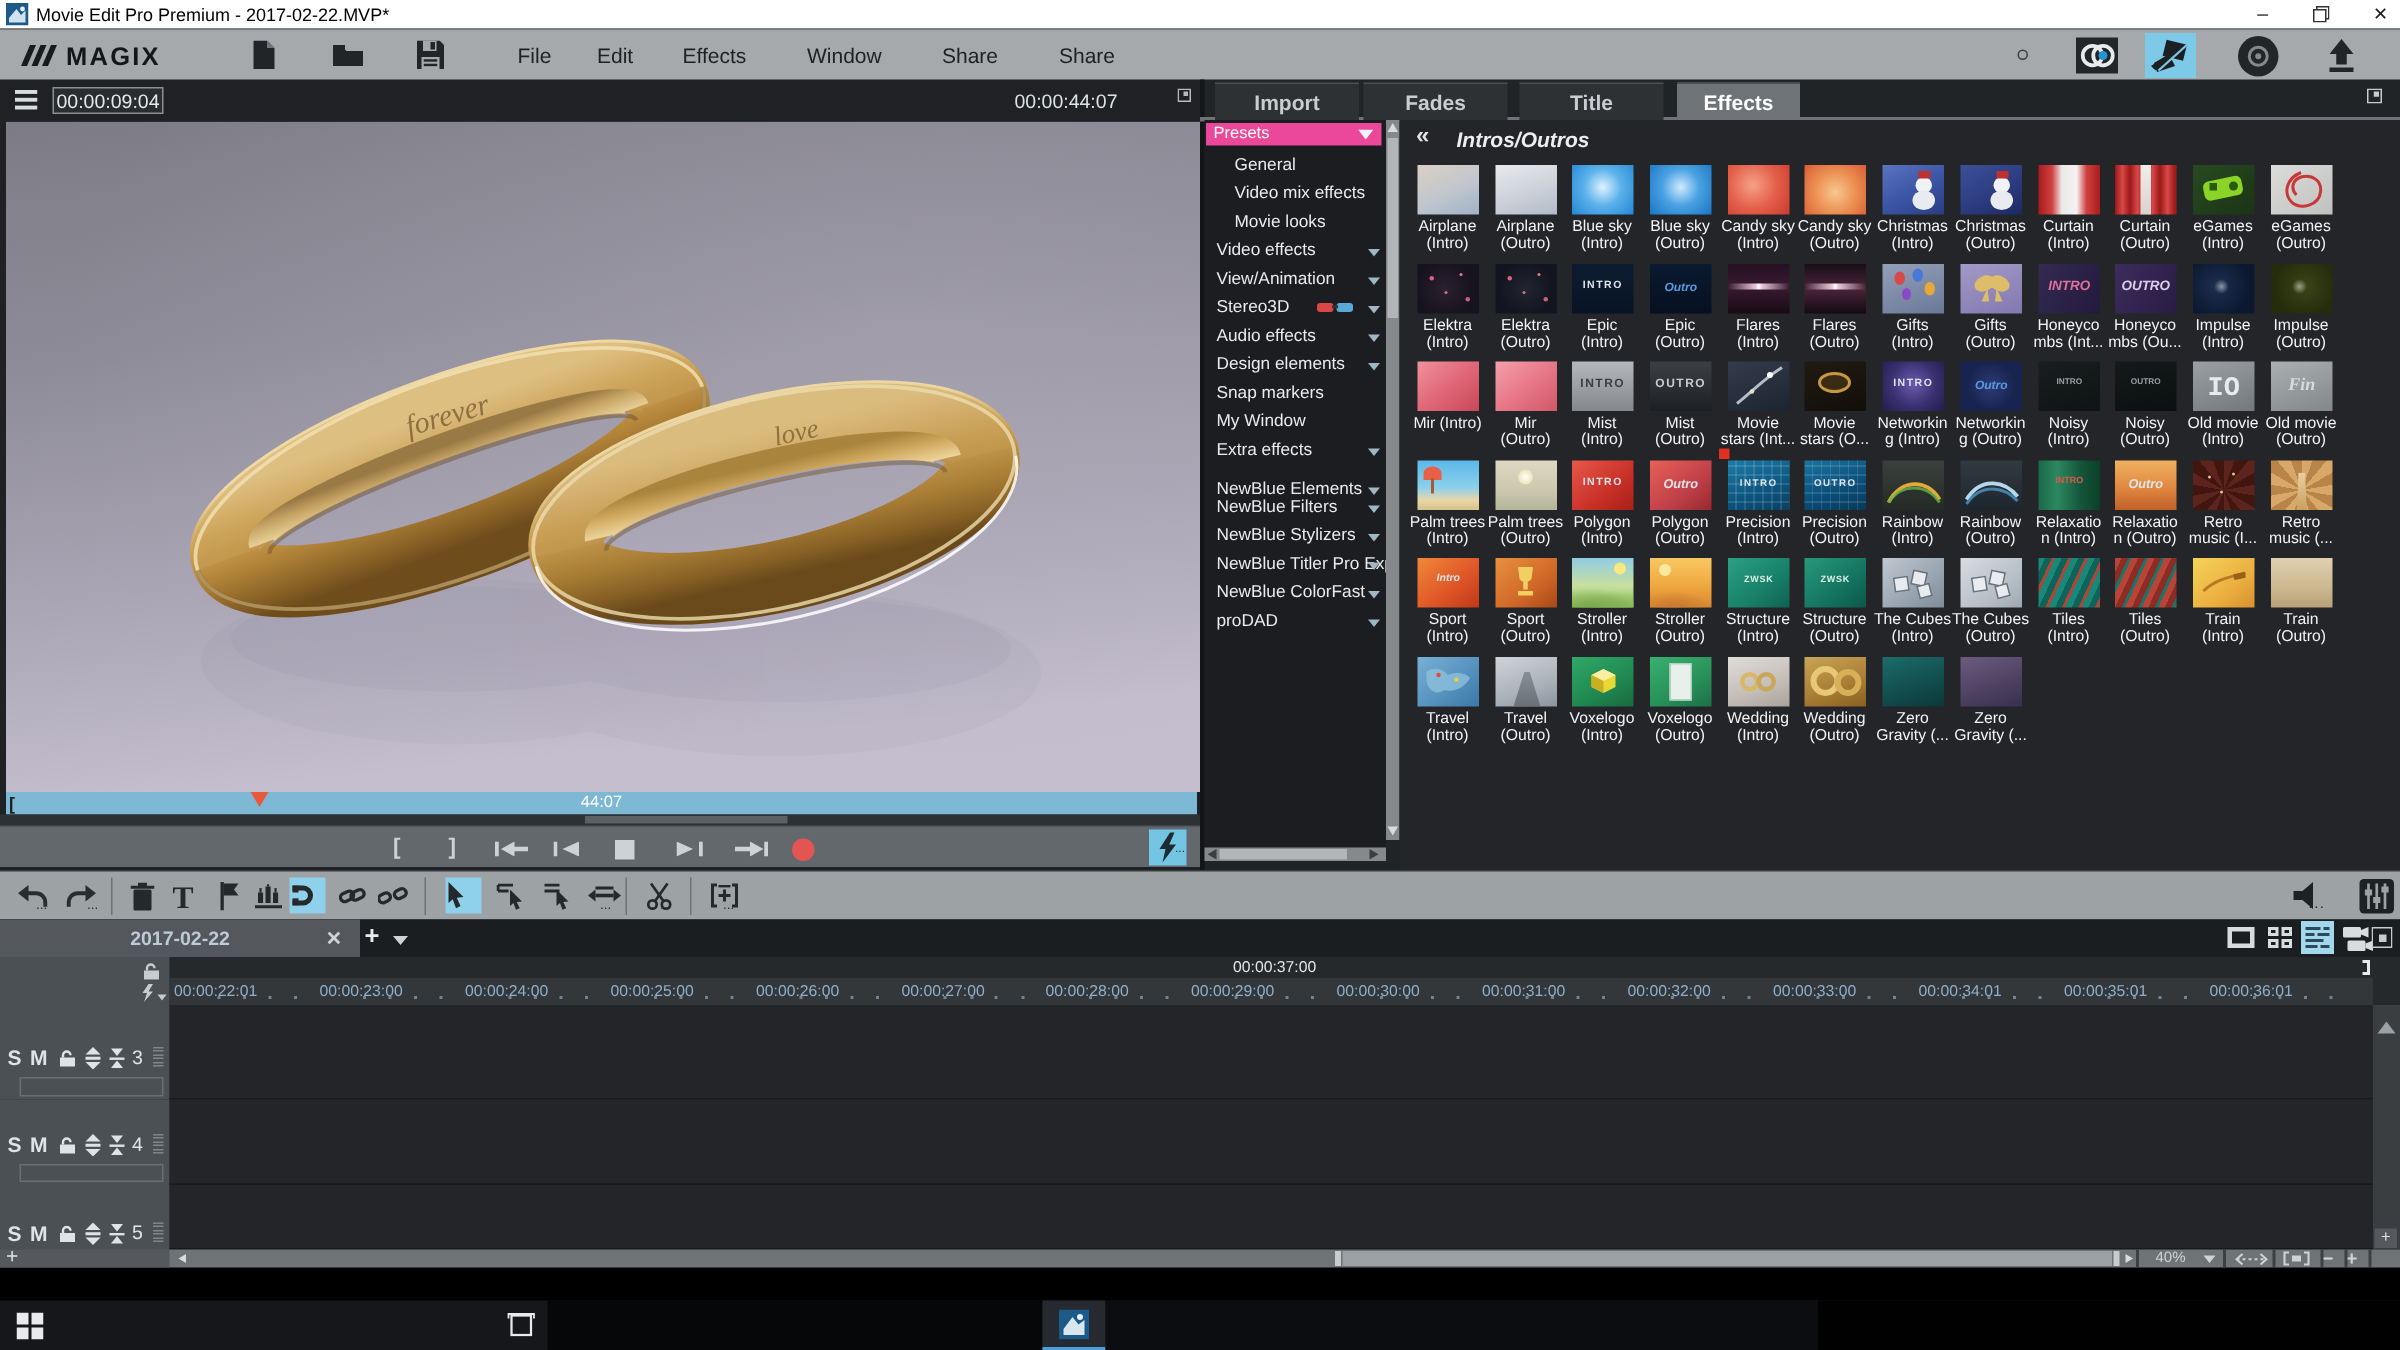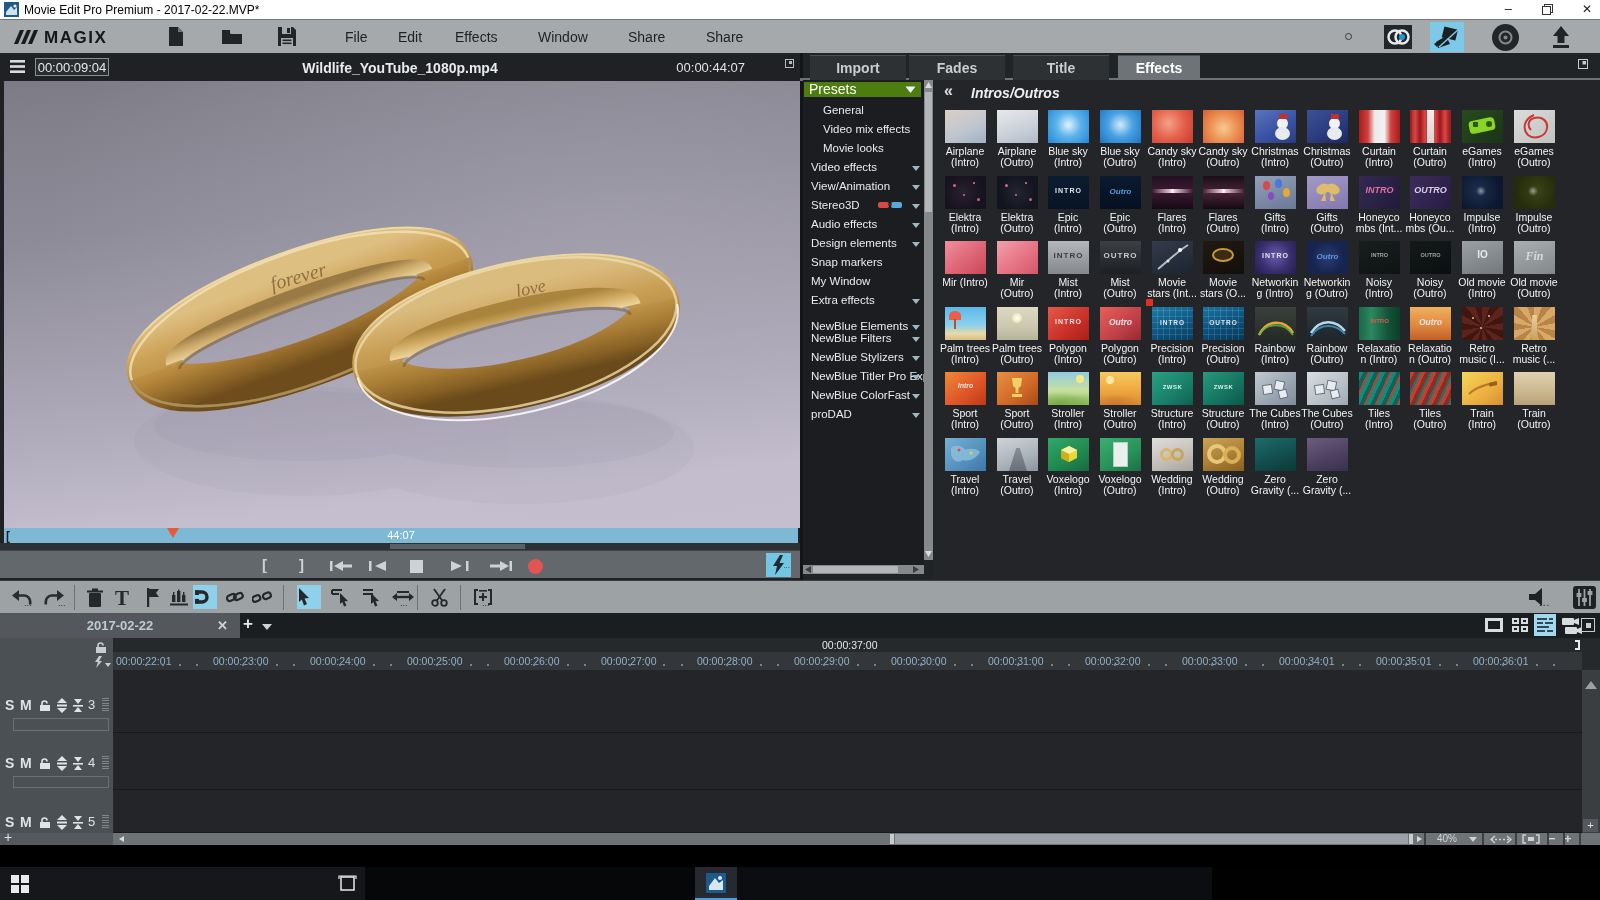--- a/index.html
+++ b/index.html
@@ -40,22 +40,22 @@
   border-top:1px solid #40444a; }
 .tbtn { position:absolute; color:#ced2d4; font-size:15px; font-weight:bold; top:5px; }
 #fxbtn { position:absolute; right:9px; top:2px; width:25px; height:24px; background:#74c5e3;
   color:#1b2b33; text-align:center; font-size:15px; line-height:24px; }
 
 .rtab { position:absolute; top:2px; height:25px; background:#2d3134; color:#c9cdd0;
   font-size:14px; font-weight:bold; text-align:center; line-height:25px;
   border-top:1px solid #4a4e52;}
 
 #sidebar { position:absolute; top:27px; left:3px; width:121px; height:494px; background:#1b1d20; }
-#presets { position:absolute; top:2px; left:1px; width:117px; height:15px; background:#4d7c0f;
-  color:#fff; font-size:14px; line-height:15px; padding-left:5px; }
+#presets { position:absolute; top:2px; left:1px; width:117px; height:15px; background:#ec4899;
+  color:#fff; font-size:11px; line-height:15px; padding-left:5px; }
 .sbi { position:absolute; left:0; width:121px; height:19px; color:#e9ebed; font-size:11.5px;
   line-height:19px; white-space:nowrap; overflow:hidden; }
 .sbi .ar { position:absolute; right:4px; top:8px; width:0; height:0;
   border-left:4.5px solid transparent; border-right:4.5px solid transparent;
   border-top:5px solid #9fb6c4; }
 #sbvscroll { position:absolute; top:27px; left:124px; width:9px; height:480px; background:#85898c; }
 #sbhscroll { position:absolute; top:512px; left:3px; width:121px; height:9px; background:#85898c; }
 
 #fxarea { position:absolute; top:27px; left:133px; width:667px; height:500px; background:#232528; }
 #fxhead { position:absolute; top:5px; left:38px; color:#eceef0; font-size:14px;
@@ -169,21 +169,20 @@
 <div id="leftpanel" class="abs">
  <div id="pvhead">
   <svg class="abs" style="left:10px;top:5px" width="15" height="14">
           <g fill="#d8dcde">
             <rect y="0" width="15" height="2.6"></rect>
             <rect y="5.2" width="15" height="2.6"></rect>
             <rect y="10.4" width="15" height="2.6"></rect>
           </g>
         </svg>
   <div class="tc">00:00:09:04</div>
-  <div class="fn">Wildlife_YouTube_1080p.mp4</div>
   <div class="dur">00:00:44:07</div>
   <svg class="abs" style="right:6px;top:4px" width="9" height="9">
           <rect x="0.5" y="0.5" width="8" height="8" fill="none" stroke="#b8bcbe"></rect>
           <rect x="4" y="2" width="3" height="3" fill="#b8bcbe"></rect>
         </svg>
  </div>
  <div id="video">
 <svg width="797" height="447" viewBox="0 0 797 447">
 <defs>
  <linearGradient id="bg" x1="0" y1="0" x2="0.18" y2="1">
@@ -493,21 +492,21 @@
         <div class="tlabel" style="left:368px;top:197px">Networkin<br>g (Outro)</div>
         <div class="thumb" style="left:426px;top:161px;background:linear-gradient(160deg,#181e1e,#0e1414)">
           <span class="tt" style="top:11px;font-size:5.5px;color:#9aa0a4">INTRO</span>
         </div>
         <div class="tlabel" style="left:420px;top:197px">Noisy<br>(Intro)</div>
         <div class="thumb" style="left:477px;top:161px;background:linear-gradient(160deg,#141a1a,#0a1010)">
           <span class="tt" style="top:11px;font-size:5.5px;color:#9aa0a4">OUTRO</span>
         </div>
         <div class="tlabel" style="left:471px;top:197px">Noisy<br>(Outro)</div>
         <div class="thumb" style="left:529px;top:161px;background:linear-gradient(160deg,#9aa0a4,#72787c)">
-          <span class="tt" style="top:8px;font-size:10px;color:#e8eaec;font-family:Liberation Sans, sans-serif">IO</span>
+          <span class="tt" style="top:8px;font-size:18px;color:#e8eaec;font-family:Liberation Mono, monospace">IO</span>
         </div>
         <div class="tlabel" style="left:523px;top:197px">Old movie<br>(Intro)</div>
         <div class="thumb" style="left:581px;top:161px;background:linear-gradient(160deg,#aab0b2,#82888a)">
           <span class="tt" style="top:8px;font-size:12px;font-style:italic;color:#d8dadc;font-family:Liberation Serif">Fin</span>
         </div>
         <div class="tlabel" style="left:575px;top:197px">Old movie<br>(Outro)</div>
         <div class="thumb" style="left:12px;top:227px;background:linear-gradient(180deg,#5cb8e8 0%,#8cd0ec 55%,#e8d8a8 80%,#d8c088 100%)">
           <div class="abs" style="left:4px;top:4px;width:12px;height:9px;border-radius:50% 50% 0 0;background:#e86048"></div>
           <div class="abs" style="left:9px;top:12px;width:2px;height:10px;background:#a85838"></div>
         </div>

